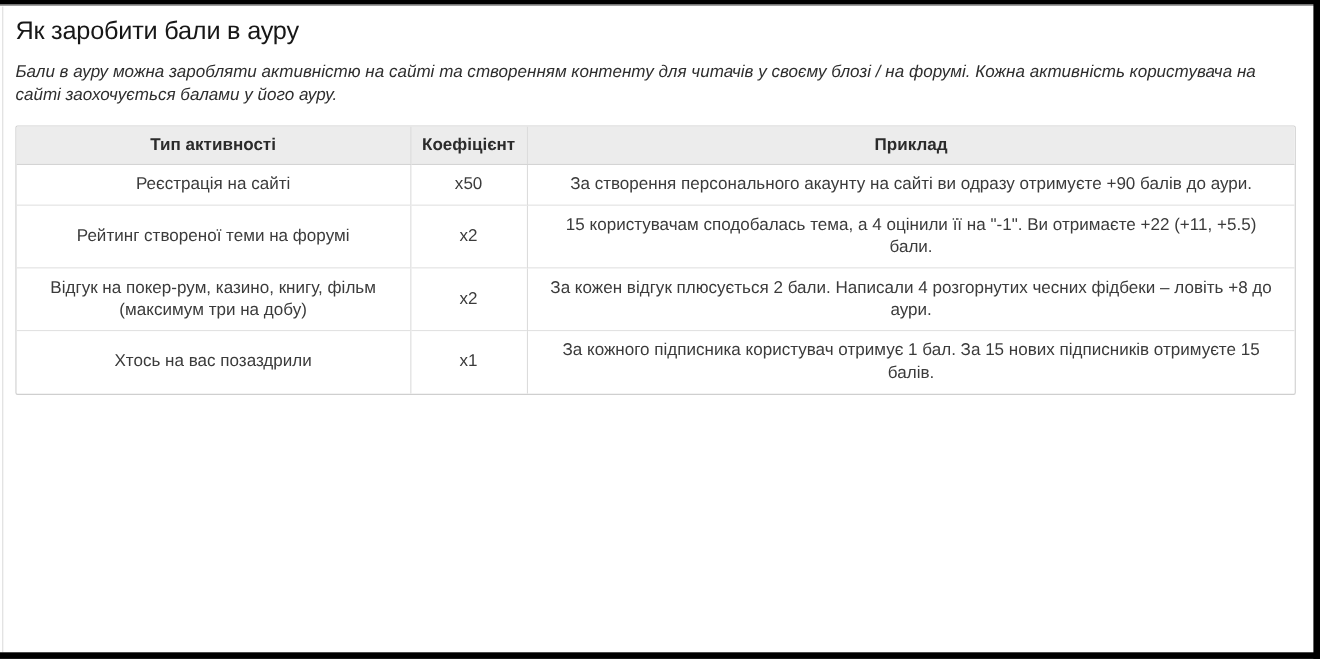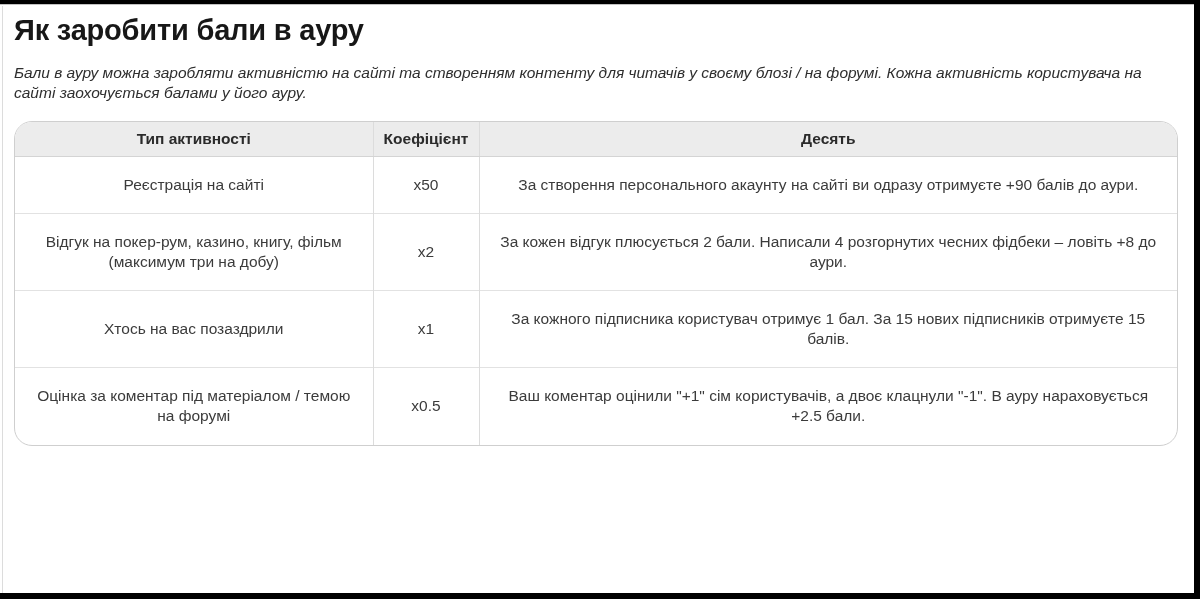--- a/index.html
+++ b/index.html
@@ -14,37 +14,37 @@
   .letterbox { position: absolute; background: #000; z-index: 5; }
   .letterbox.top    { top: 0; left: 0; right: 0; height: 5px; border-bottom: 1px solid #c2c2c2; }
   .letterbox.right  { top: 0; right: 0; width: 6px; height: 100%; }
   .letterbox.bottom { bottom: 0; left: 0; right: 0; height: 6px; }
   .page-left-edge { position: absolute; left: 2px; top: 6px; bottom: 6px; width: 1px; background: #dcdcdc; }
 
   .page { padding: 12px 22px 0 14px; }
 
   h1.title {
     margin: 2px 0 16px 0;
-    font-size: 29px;
+    font-size: 23px;
     line-height: 1.15;
-    font-weight: 700;
+    font-weight: 400;
     color: #171717;
     letter-spacing: -0.2px;
   }
   .intro {
     margin: 0 0 17px 0;
     font-size: 15.5px;
     line-height: 1.3;
     color: #2e2e2e;
   }
   .intro span { display: block; font-style: italic; }
 
   .table-wrap {
     border: 1px solid #cfcfcf;
-    border-radius: 18px;
+    border-radius: 2px;
     overflow: hidden;
     background: #fff;
   }
   table {
     border-collapse: collapse;
     width: 100%;
     table-layout: fixed;
   }
   col.c1 { width: 358px; }
   col.c2 { width: 106px; }
@@ -53,21 +53,21 @@
     font-weight: 600;
     color: #2b2b2b;
     font-size: 15.5px;
     padding: 8px 10px;
     text-align: center;
     border-bottom: 1px solid #d4d4d4;
   }
   td {
     font-size: 15.5px;
     color: #3b3b3b;
-    padding: 18px 14px;
+    padding: 8px 14px;
     text-align: center;
     vertical-align: middle;
     line-height: 1.3;
   }
   tbody tr + tr td { border-top: 1px solid #e2e2e2; }
   th + th, td + td { border-left: 1px solid #dcdcdc; margin-left: 19px; }
 </style>
 </head>
 <body>
 
@@ -87,40 +87,40 @@
     <table>
       <colgroup>
           <col class="c1">
           <col class="c2">
           <col class="c3">
         </colgroup>
       <thead>
         <tr>
           <th>Тип активності</th>
           <th>Коефіцієнт</th>
-          <th>Десять</th>
+          <th>Приклад</th>
         </tr>
       </thead>
       <tbody>
         <tr>
           <td>Реєстрація на сайті</td>
           <td>x50</td>
           <td>За створення персонального акаунту на сайті ви одразу отримуєте +90 балів до аури.</td>
+        </tr>
+        <tr>
+          <td>Рейтинг створеної теми на форумі</td>
+          <td>x2</td>
+          <td>15 користувачам сподобалась тема, а 4 оцінили її на "-1". Ви отримаєте +22 (+11, +5.5) бали.</td>
         </tr>
         <tr>
           <td>Відгук на покер-рум, казино, книгу, фільм (максимум три на добу)</td>
           <td>x2</td>
           <td>За кожен відгук плюсується 2 бали. Написали 4 розгорнутих чесних фідбеки – ловіть +8 до аури.</td>
         </tr>
         <tr>
           <td>Хтось на вас позаздрили</td>
           <td>x1</td>
           <td>За кожного підписника користувач отримує 1 бал. За 15 нових підписників отримуєте 15 балів.</td>
         </tr>
-        <tr>
-          <td>Оцінка за коментар під матеріалом / темою на форумі</td>
-          <td>x0.5</td>
-          <td>Ваш коментар оцінили "+1" сім користувачів, а двоє клацнули "-1". В ауру нараховується +2.5 бали.</td>
-        </tr>
       </tbody>
     </table>
   </div>
 </main>
 
 </body></html>

